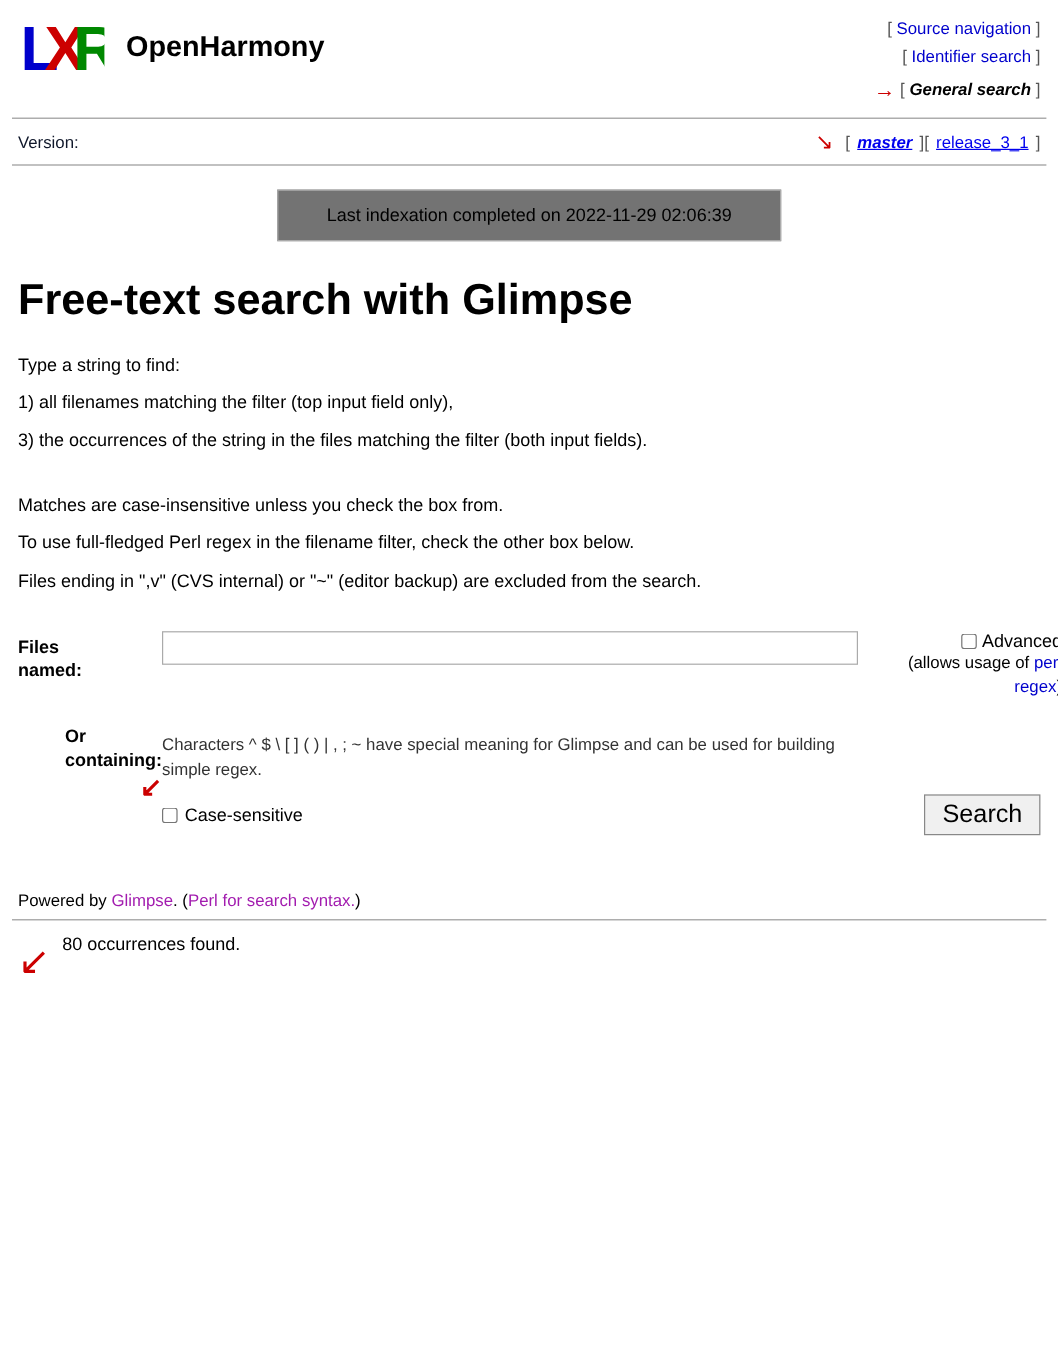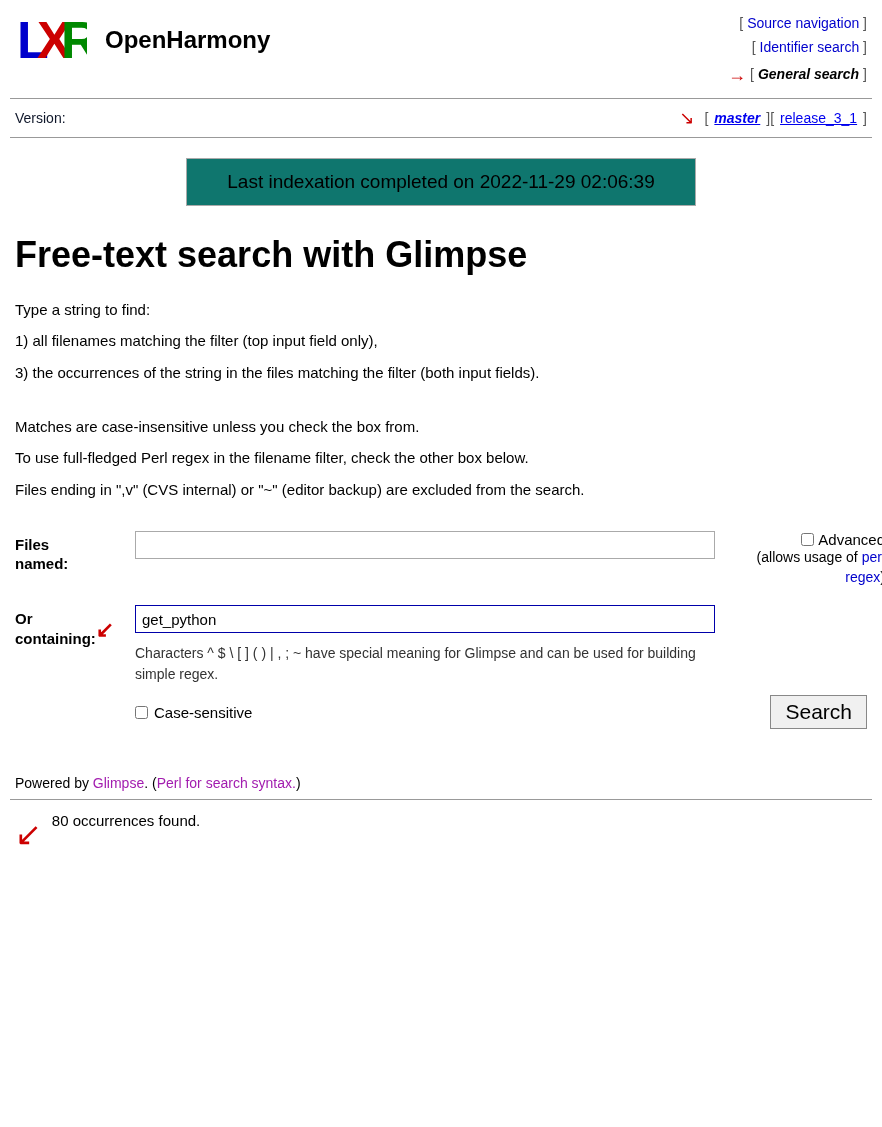--- a/index.html
+++ b/index.html
@@ -77,23 +77,23 @@
     
     .indexation-wrapper {
       display: flex;
       justify-content: center;
       padding: 20px 5px 10px 5px;
     }
     .indexation-box {
       border: 1px solid #aaa;
       padding: 12px 40px;
       font-family: Arial, sans-serif;
-      font-size: 19px;
+      font-size: 15px;
       color: #000;
-      background: #0f766e;
+      background: #737373;
     }
 
     
     .page-title {
       font-size: 36px;
       font-weight: bold;
       font-family: Arial, sans-serif;
       padding: 18px 5px 12px 5px;
       border-bottom: none;
     }
@@ -162,21 +162,22 @@
       font-size: 14px;
       color: #000;
       text-align: right;
       line-height: 1.4;
     }
     .advanced-note a { color: #0000cc; text-decoration: none; }
 
     
     .form-label-arrow {
       display: flex;
-      align-items: center;
+      flex-direction: column;
+      align-items: flex-end;
     }
     .red-arrow-small {
       color: #cc0000;
       font-size: 22px;
       line-height: 1;
       margin-top: 2px;
     }
 
     
     .glimpse-note {
@@ -321,21 +322,20 @@
       </div>
     </div>
   </div>
 
   <div class="form-row" style="align-items:flex-start;">
     <div class="form-label form-label-arrow">
       <span>Or<br>containing:</span>
       <span class="red-arrow-small">↙</span>
     </div>
     <div class="form-control-area">
-      <input type="text" class="form-input form-input-filled" value="get_python" style="">
       <div class="glimpse-note" style="margin-top:10px;">Characters ^ $ \ [ ] ( ) | , ; ~ have special meaning for Glimpse and can be used for building simple regex.</div>
       <div class="case-row">
         <div class="case-left">
           <input type="checkbox" style="">
           <span>Case-sensitive</span>
         </div>
         <button class="search-button">Search</button>
       </div>
     </div>
   </div>

